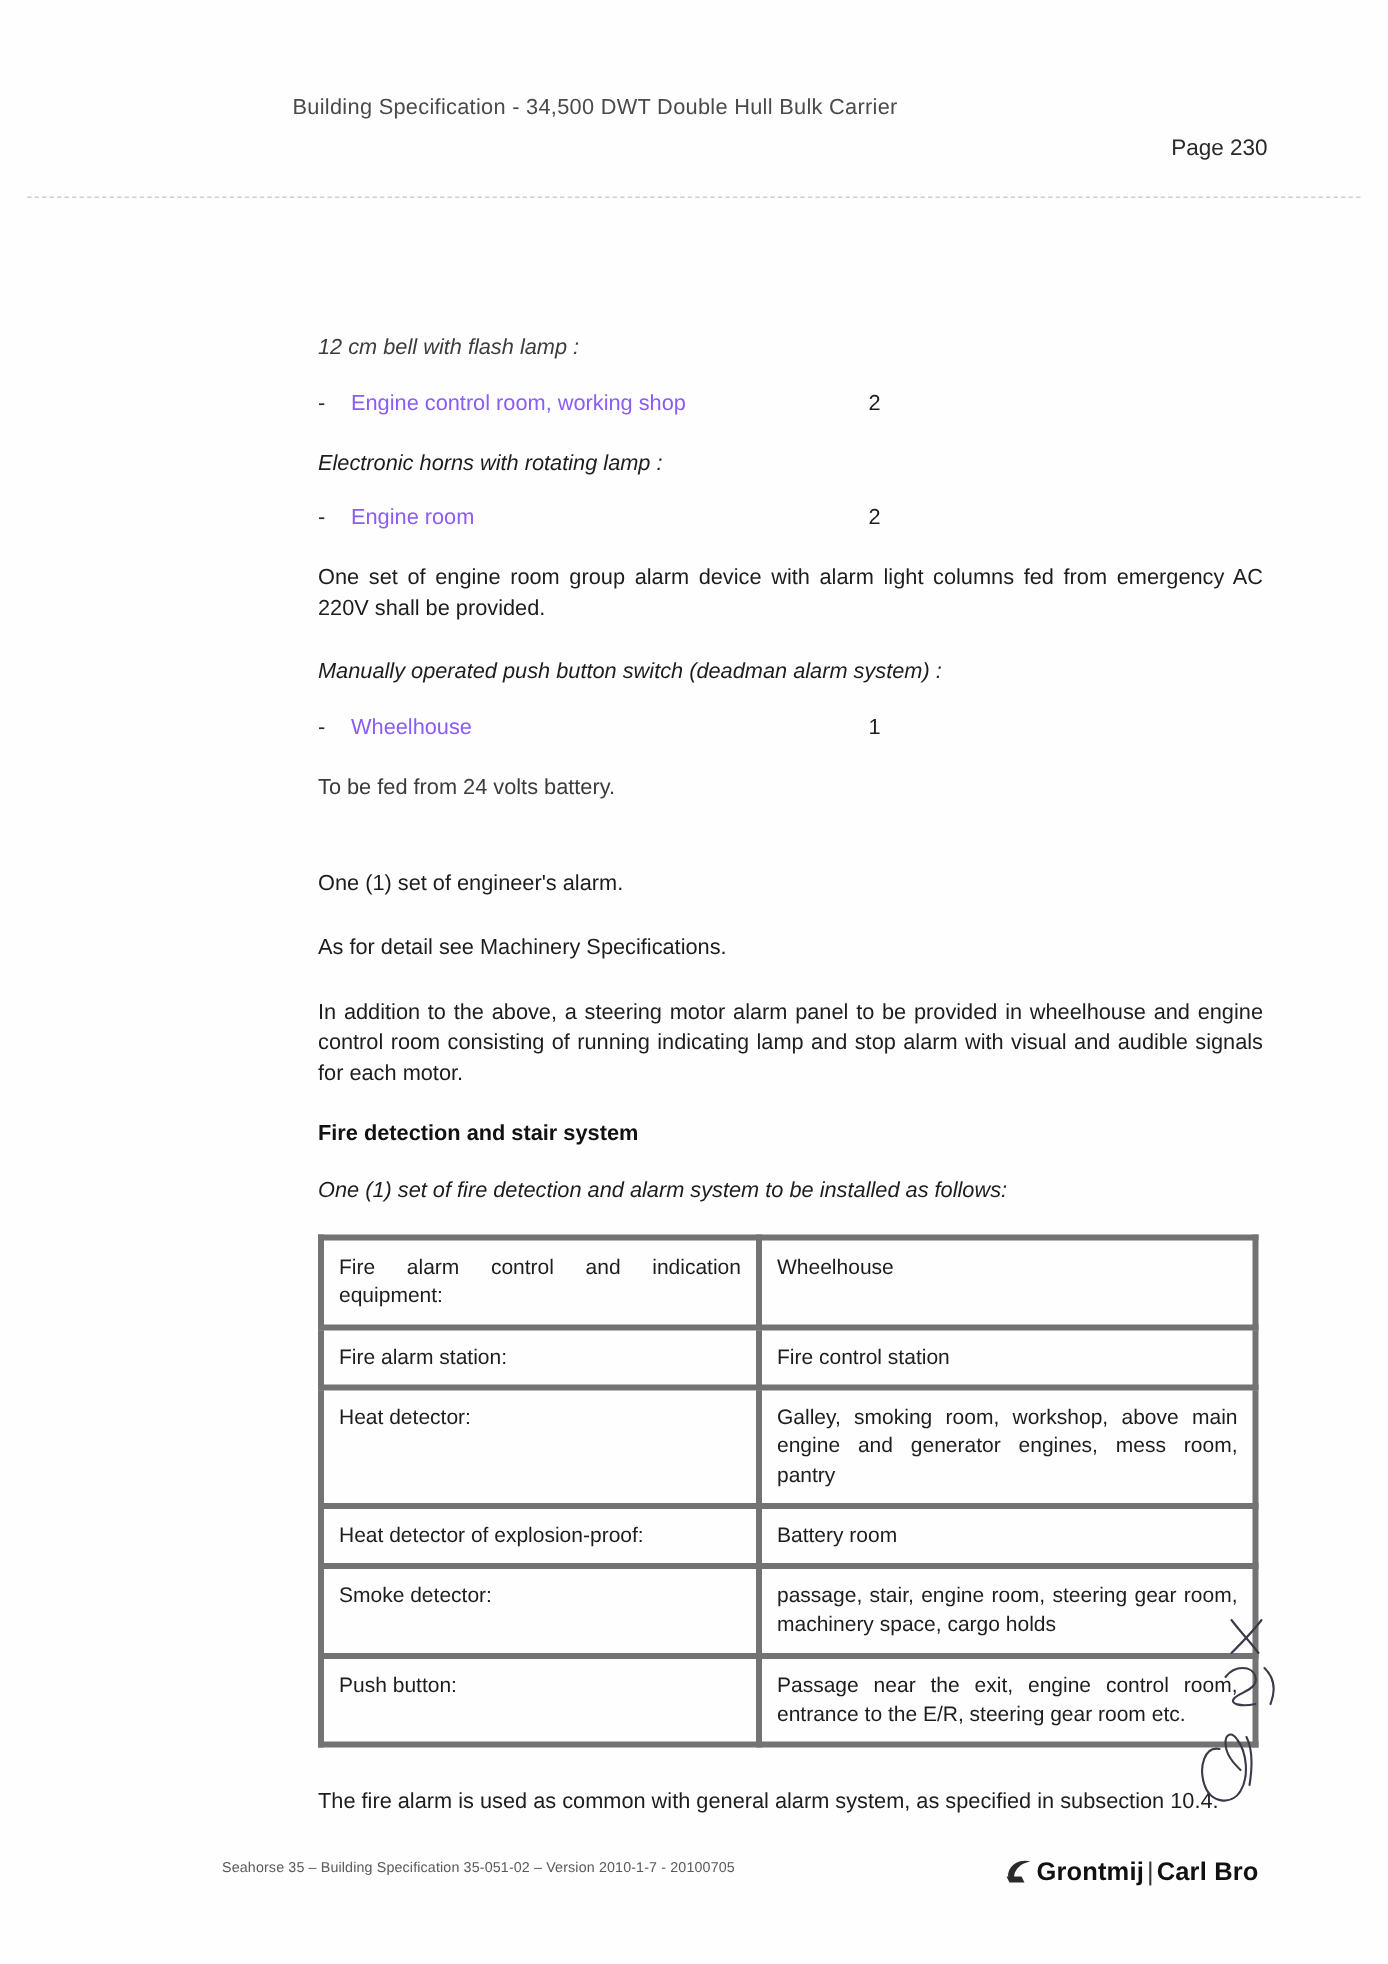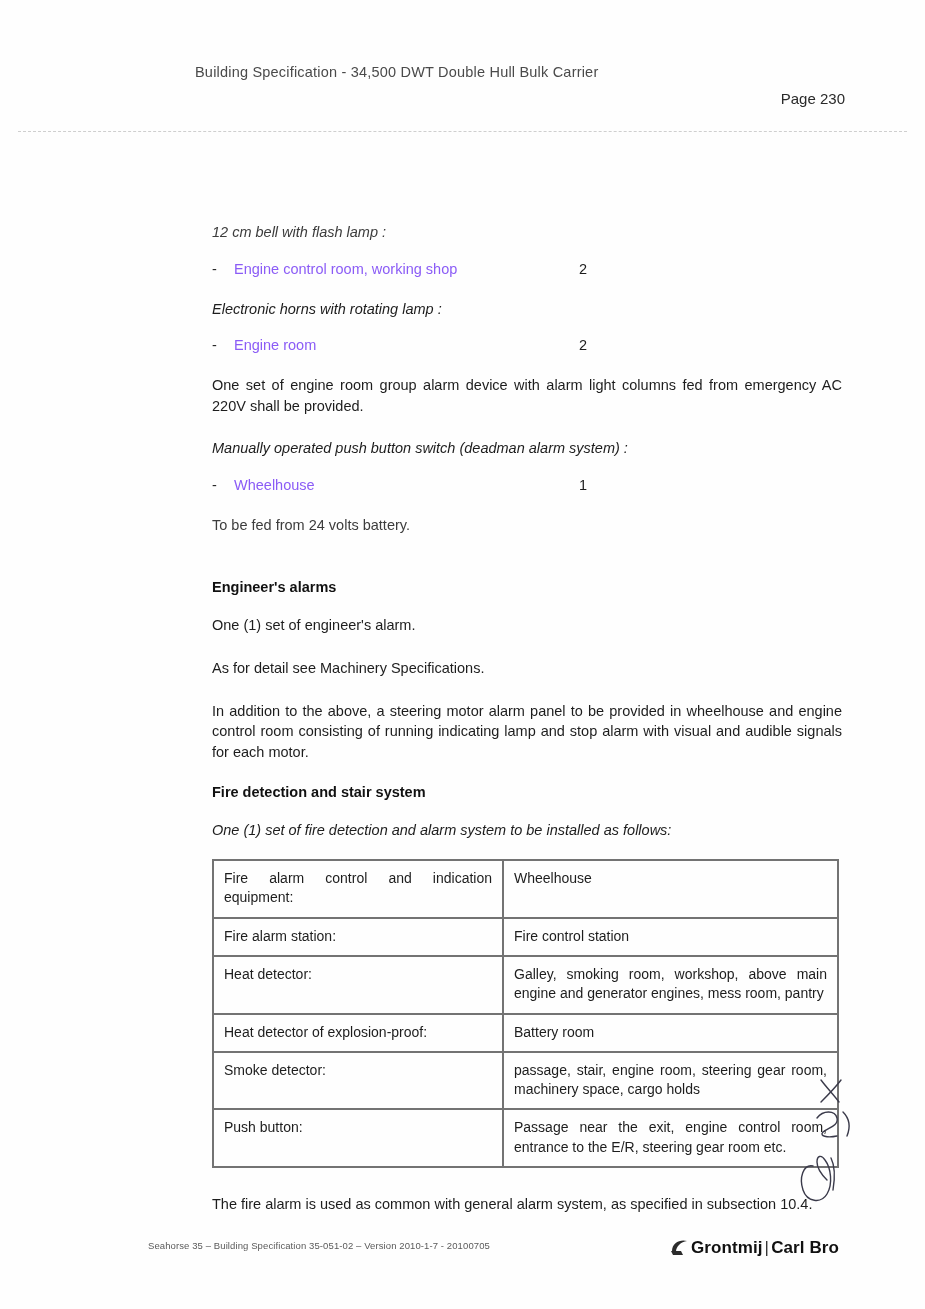--- a/index.html
+++ b/index.html
@@ -100,21 +100,21 @@
 
   
   table.spec-table {
     width: 627px;
     border-collapse: collapse;
     margin-top: 4px;
     margin-bottom: 26px;
     table-layout: fixed;
   }
   table.spec-table td {
-    border: 2px solid #737373;
+    border: 4px solid #737373;
     padding: 8px 10px 9px 10px;
     font-size: 14px;
     line-height: 1.38;
     vertical-align: top;
     text-align: justify;
     color: #1d1d1d;
   }
   table.spec-table td.col-left { width: 268px; }
 
   
@@ -197,21 +197,20 @@
     <div class="bullet-row">
       <span class="bullet-dash">-</span>
       <span class="bullet-text">Wheelhouse</span>
       <span class="bullet-qty">1</span>
     </div>
 
     <p class="para faded">To be fed from 24 volts battery.</p>
 
     <div class="gap-lg"></div>
 
-    <p class="sec-heading">Engineer's alarms</p>
 
     <p class="para">One (1) set of engineer's alarm.</p>
     <p class="para">As for detail see Machinery Specifications.</p>
     <p class="para">In addition to the above, a steering motor alarm panel to be provided in wheelhouse and engine control room consisting of running indicating lamp and stop alarm with visual and audible signals for each motor.</p>
 
     <p class="sec-heading">Fire detection and stair system</p>
 
     <p class="para tight">One (1) set of fire detection and alarm system to be installed as follows:</p>
 
     <table class="spec-table">

